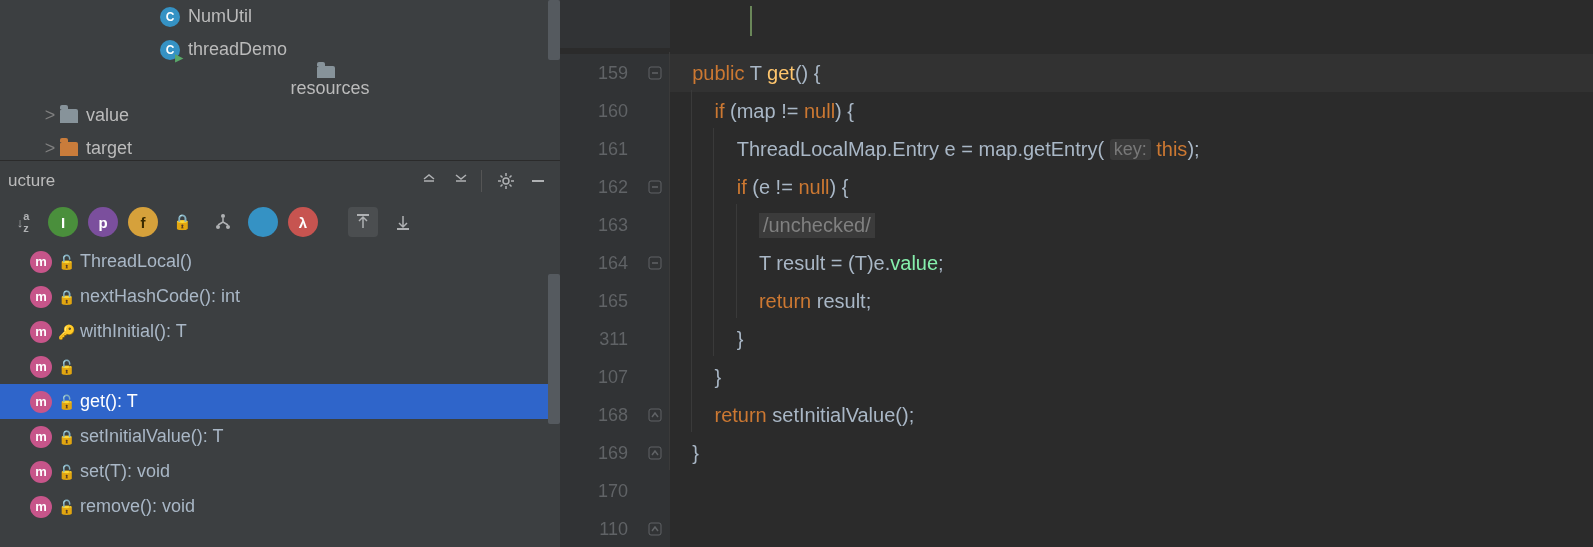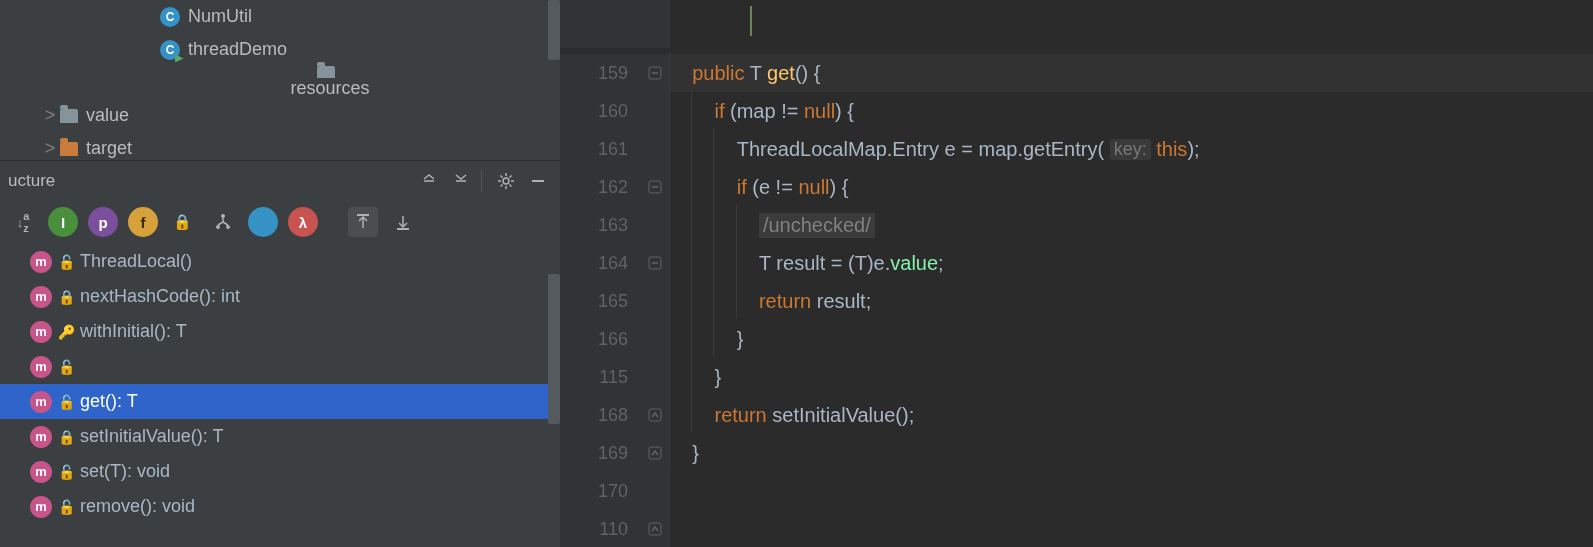--- a/index.html
+++ b/index.html
@@ -191,22 +191,22 @@
   </div>
   <div class="code-area">
     <div class="gutter" id="gutter">
         <div class="ln">159</div>
         <div class="ln">160</div>
         <div class="ln">161</div>
         <div class="ln">162</div>
         <div class="ln">163</div>
         <div class="ln">164</div>
         <div class="ln">165</div>
-        <div class="ln">166</div>
-        <div class="ln">115</div>
+        <div class="ln">311</div>
+        <div class="ln">107</div>
         <div class="ln">168</div>
         <div class="ln">169</div>
         <div class="ln">170</div>
         <div class="ln">110</div>
       </div>
     <div class="fold-col" id="foldcol">
         <div class="fc">
           <svg width="14" height="14" viewBox="0 0 14 14">
             <rect x="1" y="1" width="12" height="12" rx="2" stroke="#606366" fill="none"></rect>
             <path d="M4 7h6" stroke="#606366" stroke-width="1.5"></path>

